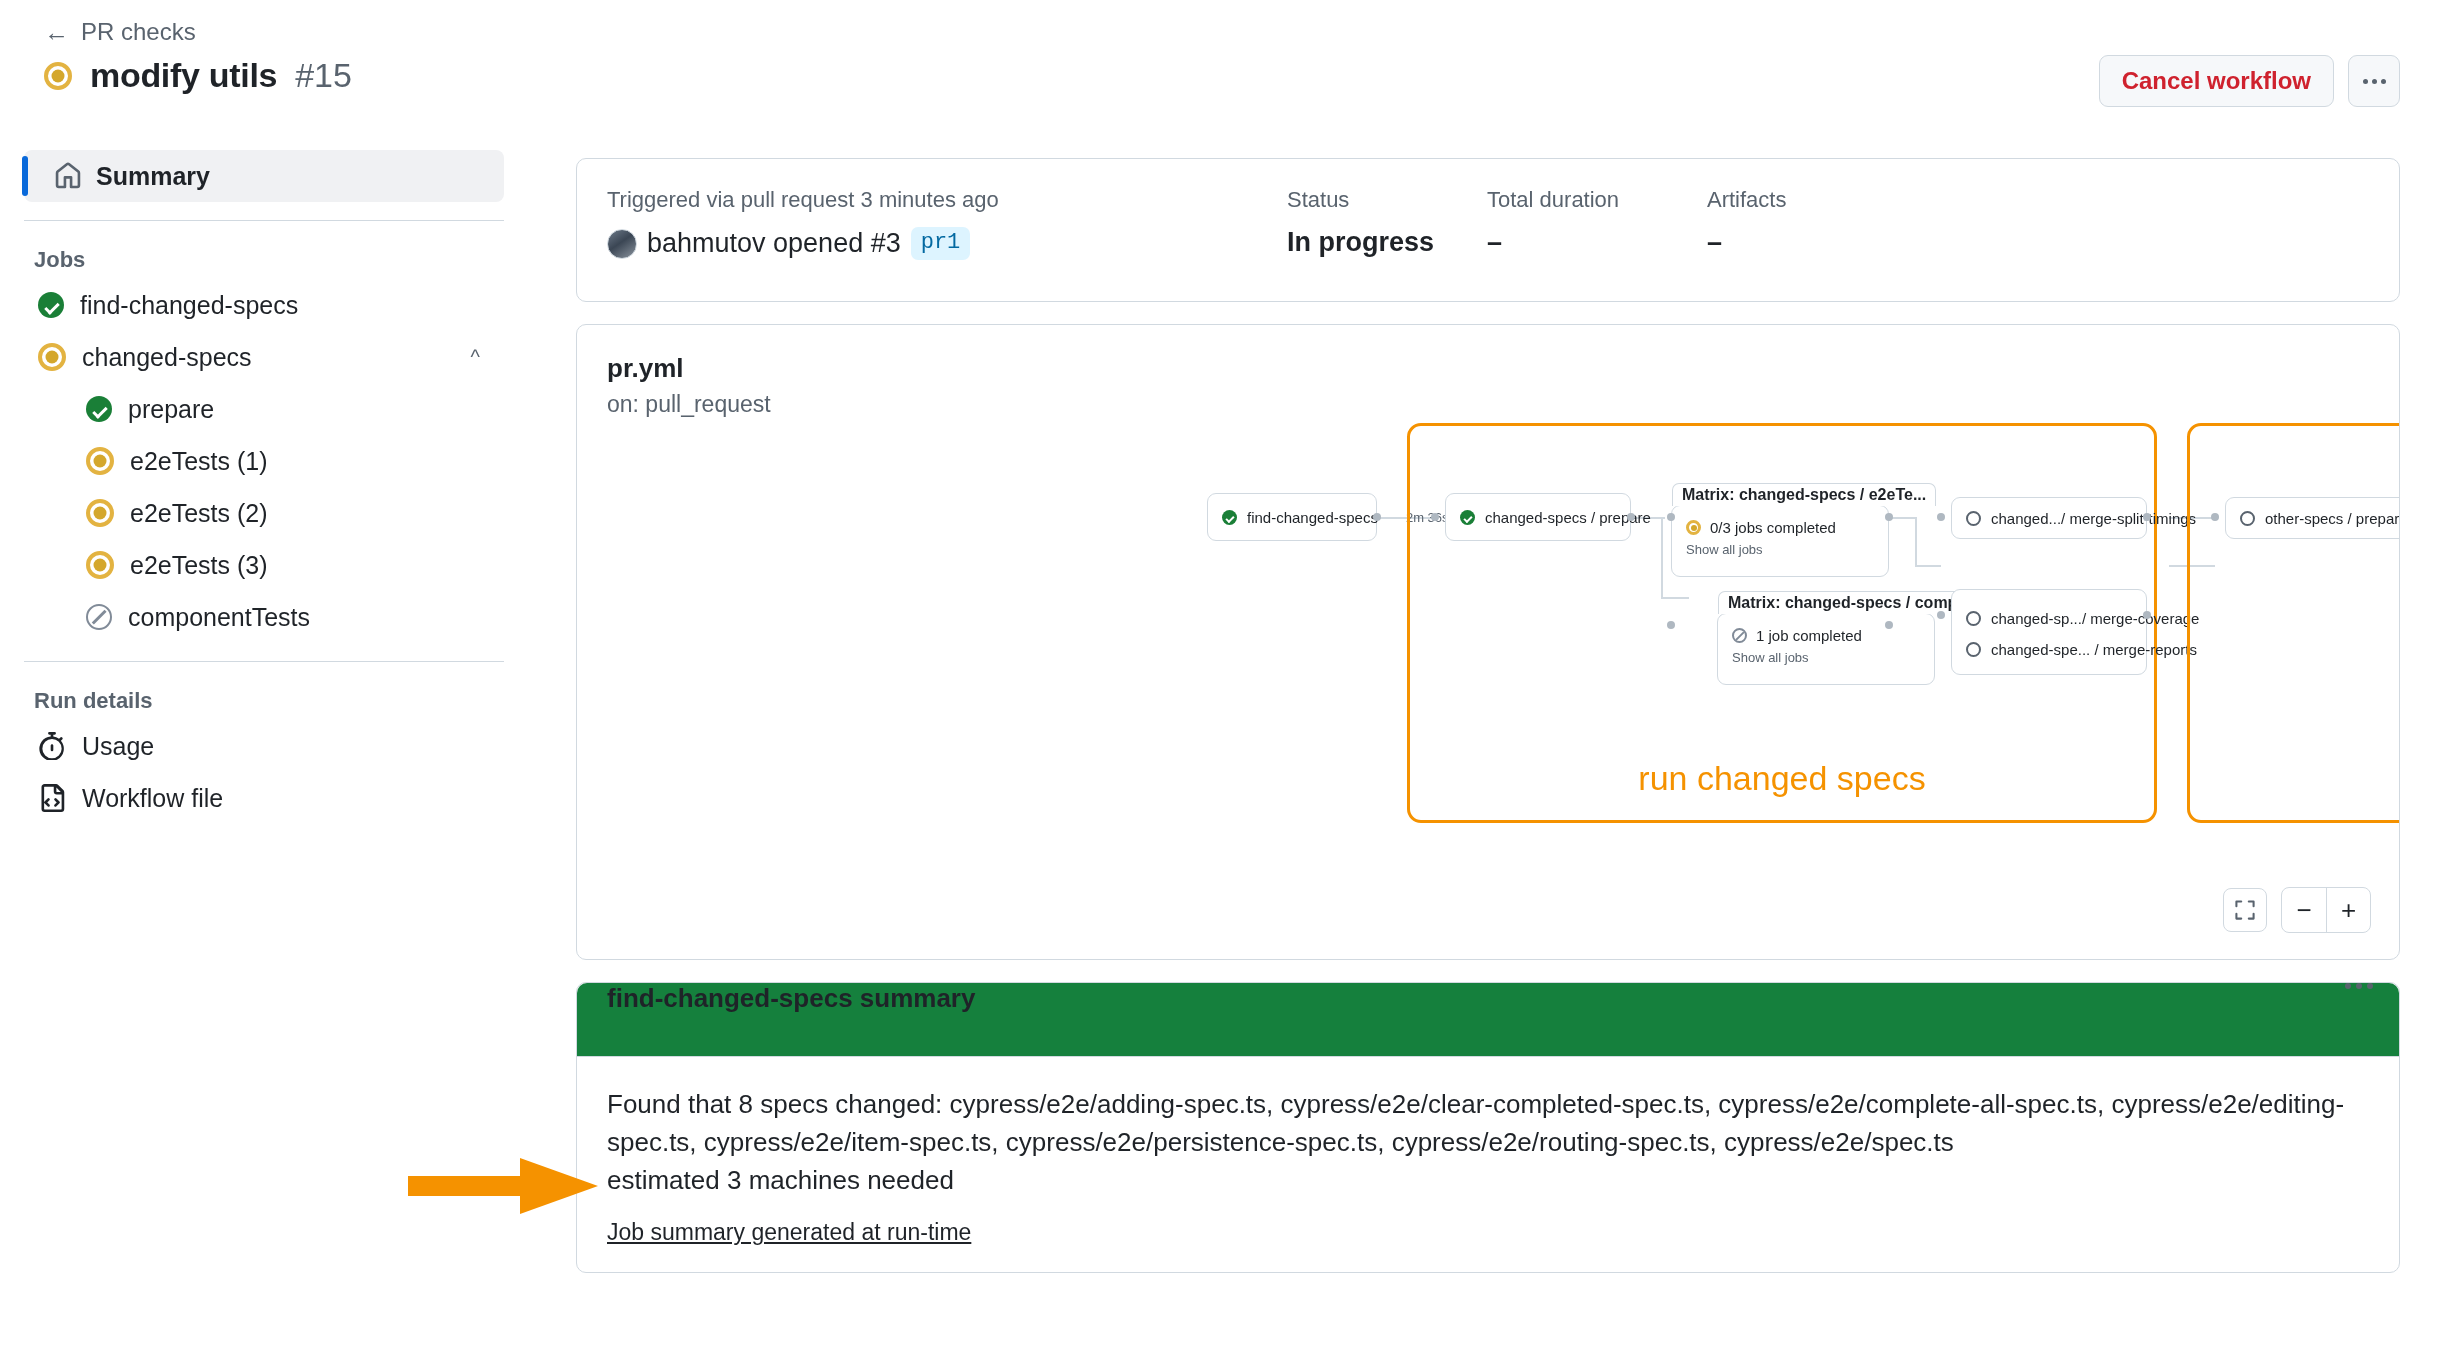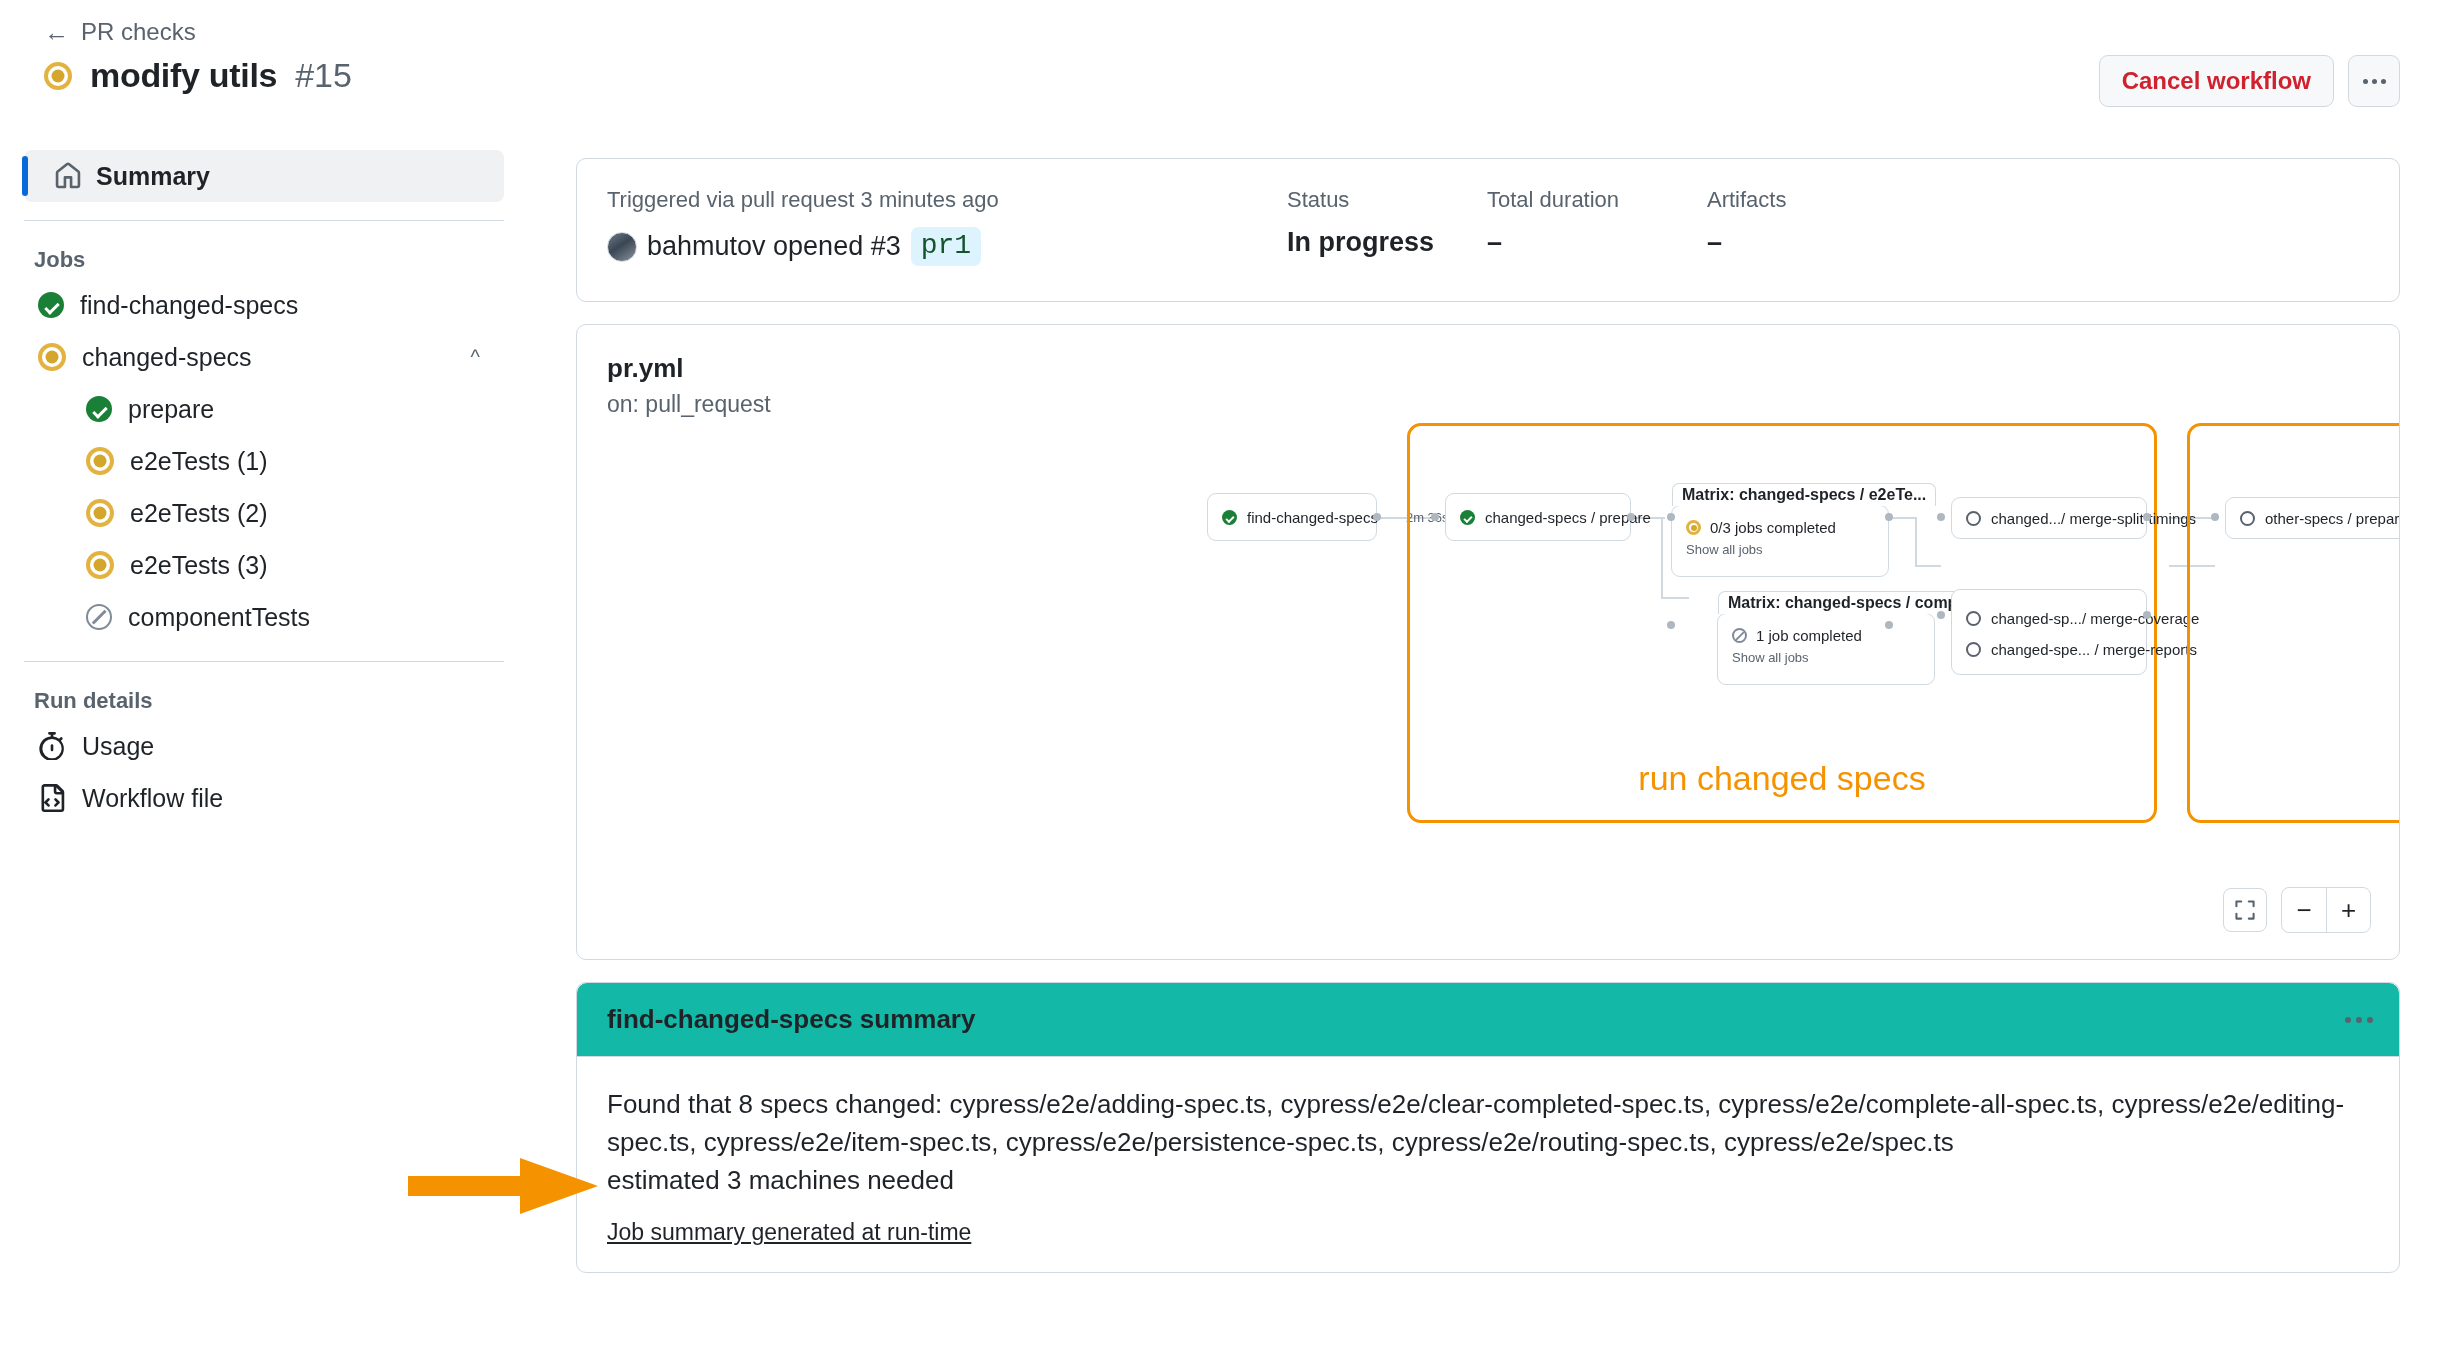--- a/index.html
+++ b/index.html
@@ -112,21 +112,21 @@
   .col-label { font-size: 22px; color: #59636e; }
   .col-value { margin-top: 14px; font-size: 27px; font-weight: bold; color:#1f2328; display:flex; align-items:center; gap:10px;}
   .col-value.plain { font-weight: normal; }
   .avatar {
     width: 30px; height: 30px; border-radius: 50%; flex:none;
     background: linear-gradient(145deg,#6e7b8a 0%,#3b4654 45%,#8b949e 100%);
     border: 1px solid #d1d9e0;
   }
   .trig-text { font-size: 27px; color:#1f2328; font-weight: normal; }
   .pr-badge {
-    font-family: "Liberation Mono", monospace; font-size: 28px; color:#14532d;
+    font-family: "Liberation Mono", monospace; font-size: 22px; color:#0369a1;
     background:#ddf4ff; border-radius: 7px; padding: 3px 10px 5px 10px;
   }
 
   
   .card-graph { margin-top: 22px; height: 636px; position: relative; overflow: hidden; }
   .wf-name { position:absolute; left: 30px; top: 28px; font-size: 26px; font-weight: bold; color:#1f2328; }
   .wf-on { position:absolute; left: 30px; top: 66px; font-size: 23px; color:#59636e; }
 
   .node {
     position: absolute; background: #fff; border: 1px solid #d1d9e0; border-radius: 9px;
@@ -184,22 +184,22 @@
   .zc-pair { display:flex; border:1px solid #d1d9e0; border-radius:8px; overflow:hidden; background:#fff; }
   .zc-pair .zc-half {
     width:44px; height:44px; display:flex; align-items:center; justify-content:center;
     cursor:pointer; font-size:26px; color:#1f2328;
   }
   .zc-pair .zc-half + .zc-half { border-left:1px solid #d1d9e0; }
 
   
   .card-summary { margin-top: 22px; position: relative; }
   .sum-head {
-    height: 74px; background:#14b8a6; border-bottom:1px solid #d1d9e0; border-radius: 10px 10px 0 0;
-    display:flex; align-items:center; padding: 0 30px; position: relative;
+    height: 74px; background:#15803d; border-bottom:1px solid #d1d9e0; border-radius: 10px 10px 0 0;
+    display:flex; padding: 0 30px; position: relative;
   }
   .sum-head .st { font-size: 26px; font-weight: bold; color:#1f2328; }
   .sum-dots { position:absolute; right: 26px; display:flex; gap:5px; cursor:pointer; }
   .sum-dots i { width:6px; height:6px; border-radius:50%; background:#59636e; display:block; }
   .sum-body { padding: 28px 30px 26px 30px; }
   .sum-p { font-size: 26px; line-height: 38px; color:#1f2328; }
   .sum-link {
     display:inline-block; margin-top: 20px; font-size: 23px; color:#1f2328;
     text-decoration: underline; cursor:pointer;
   }

